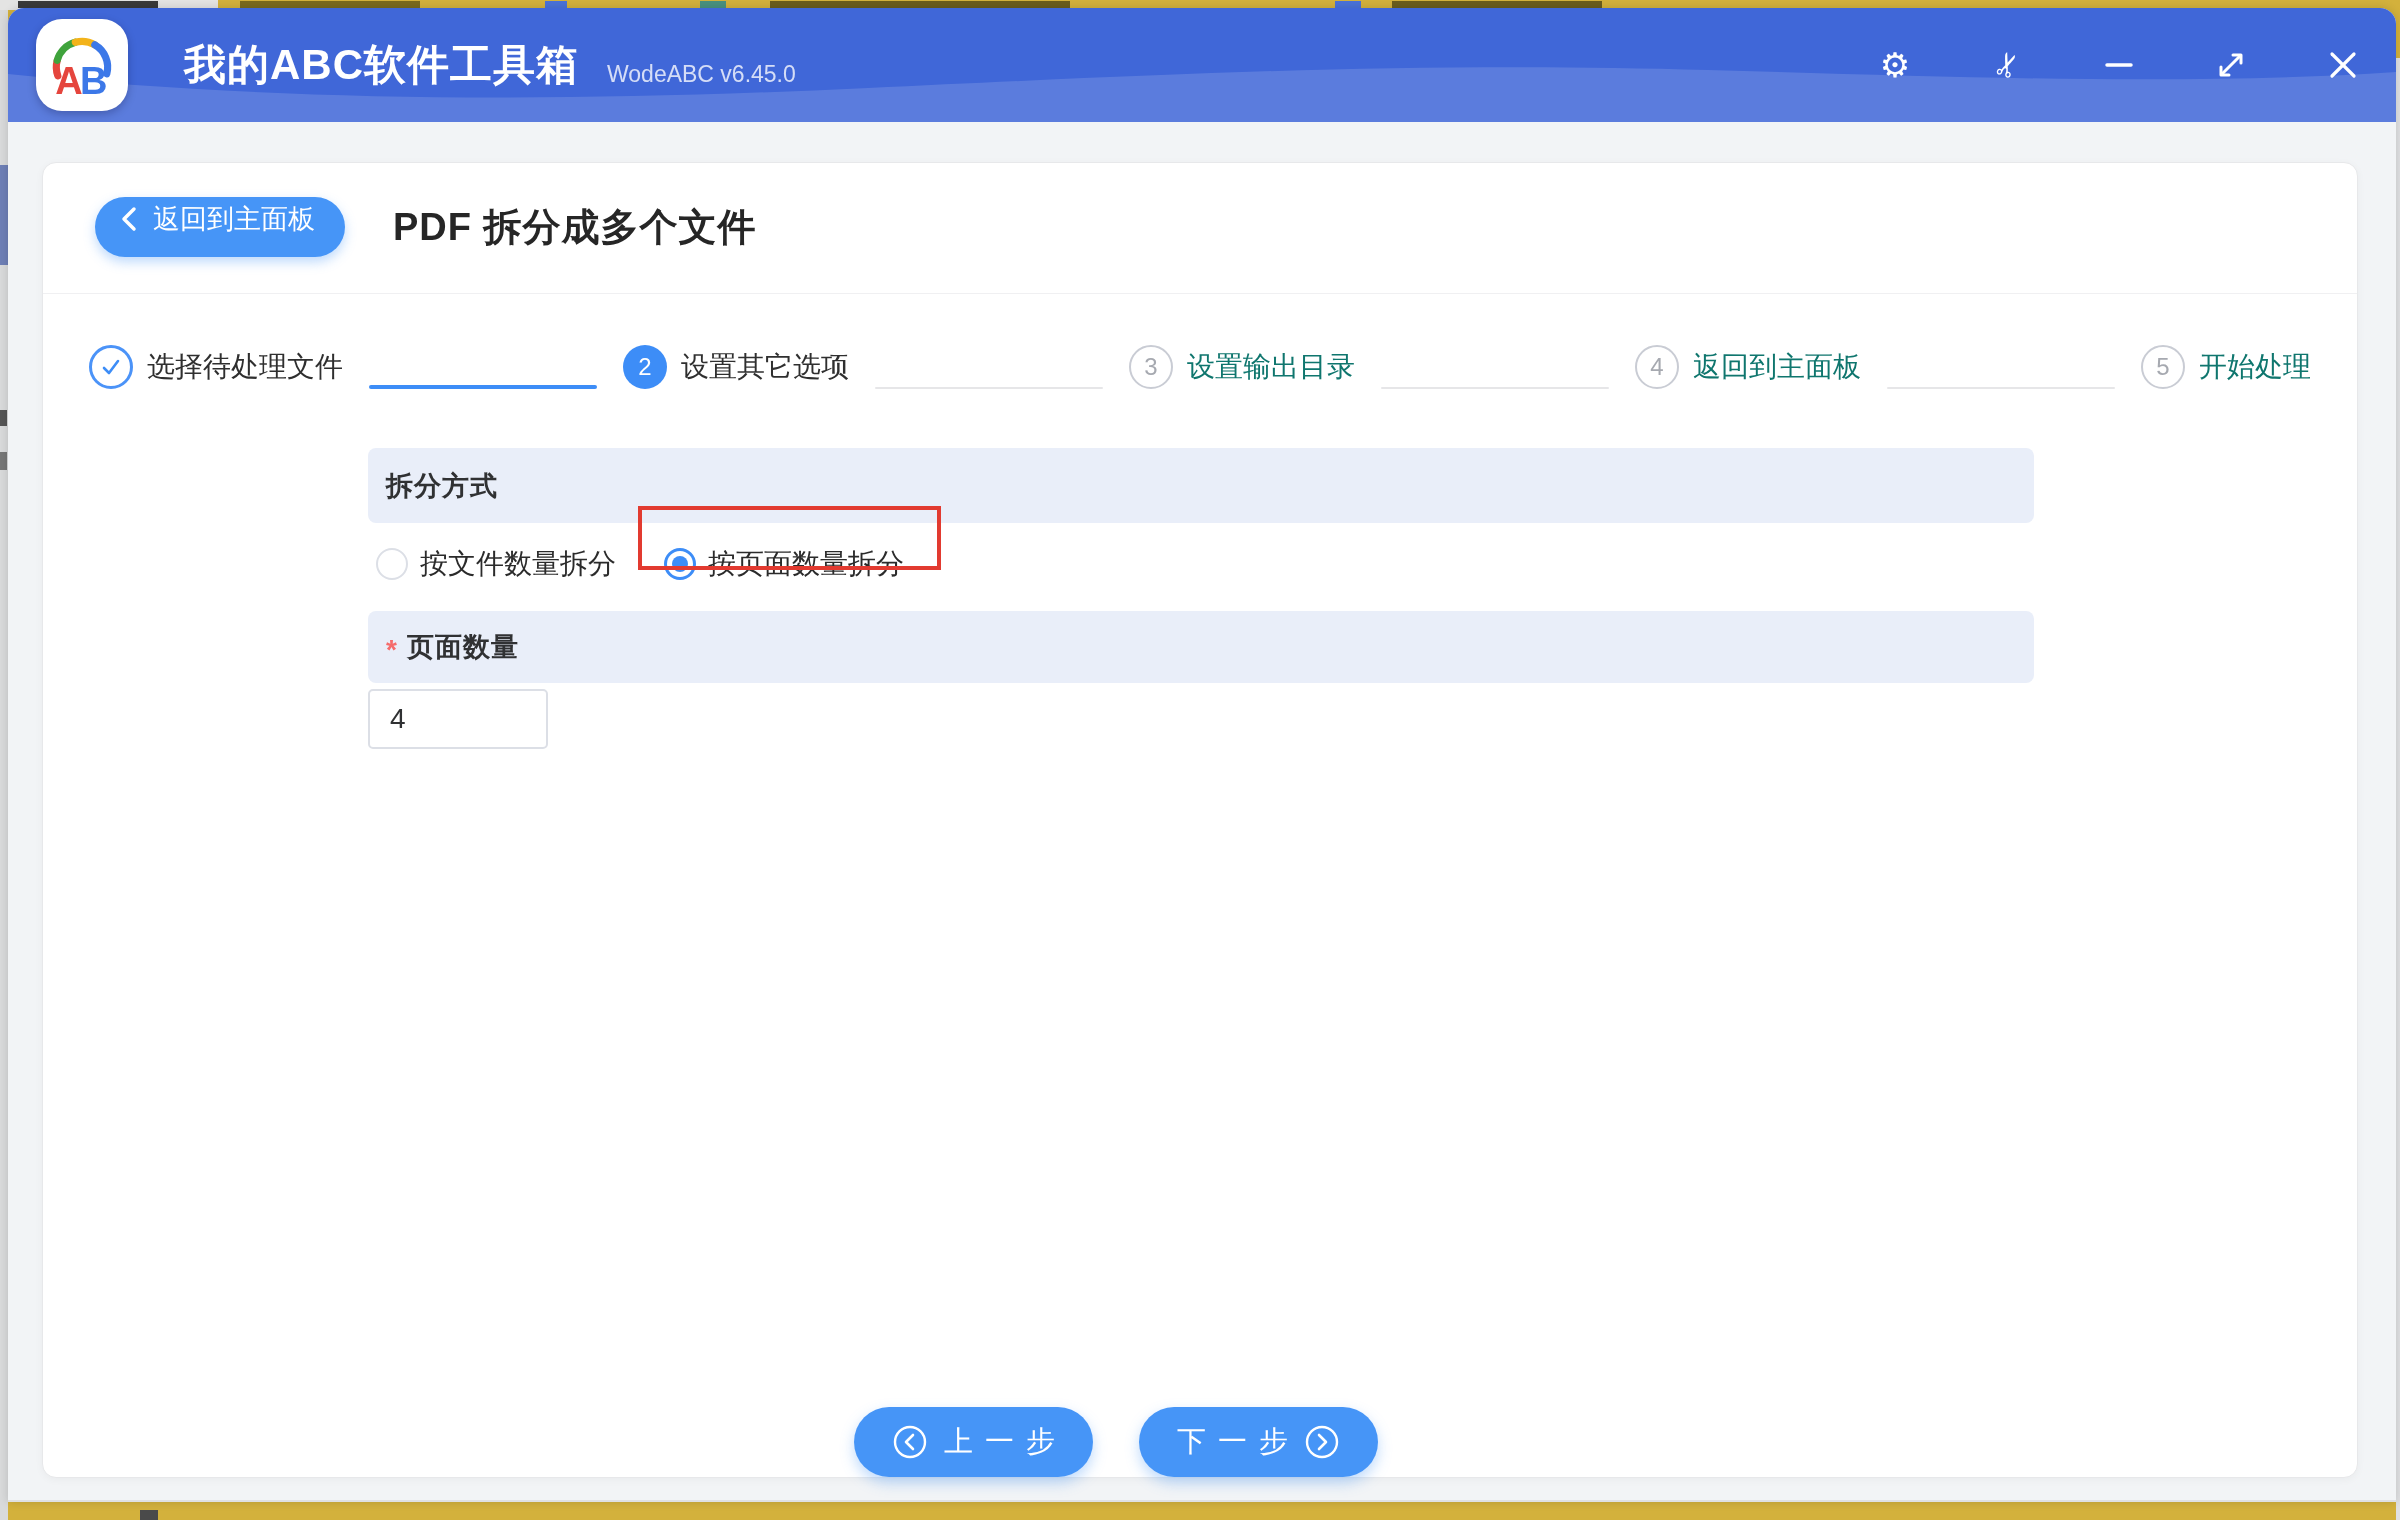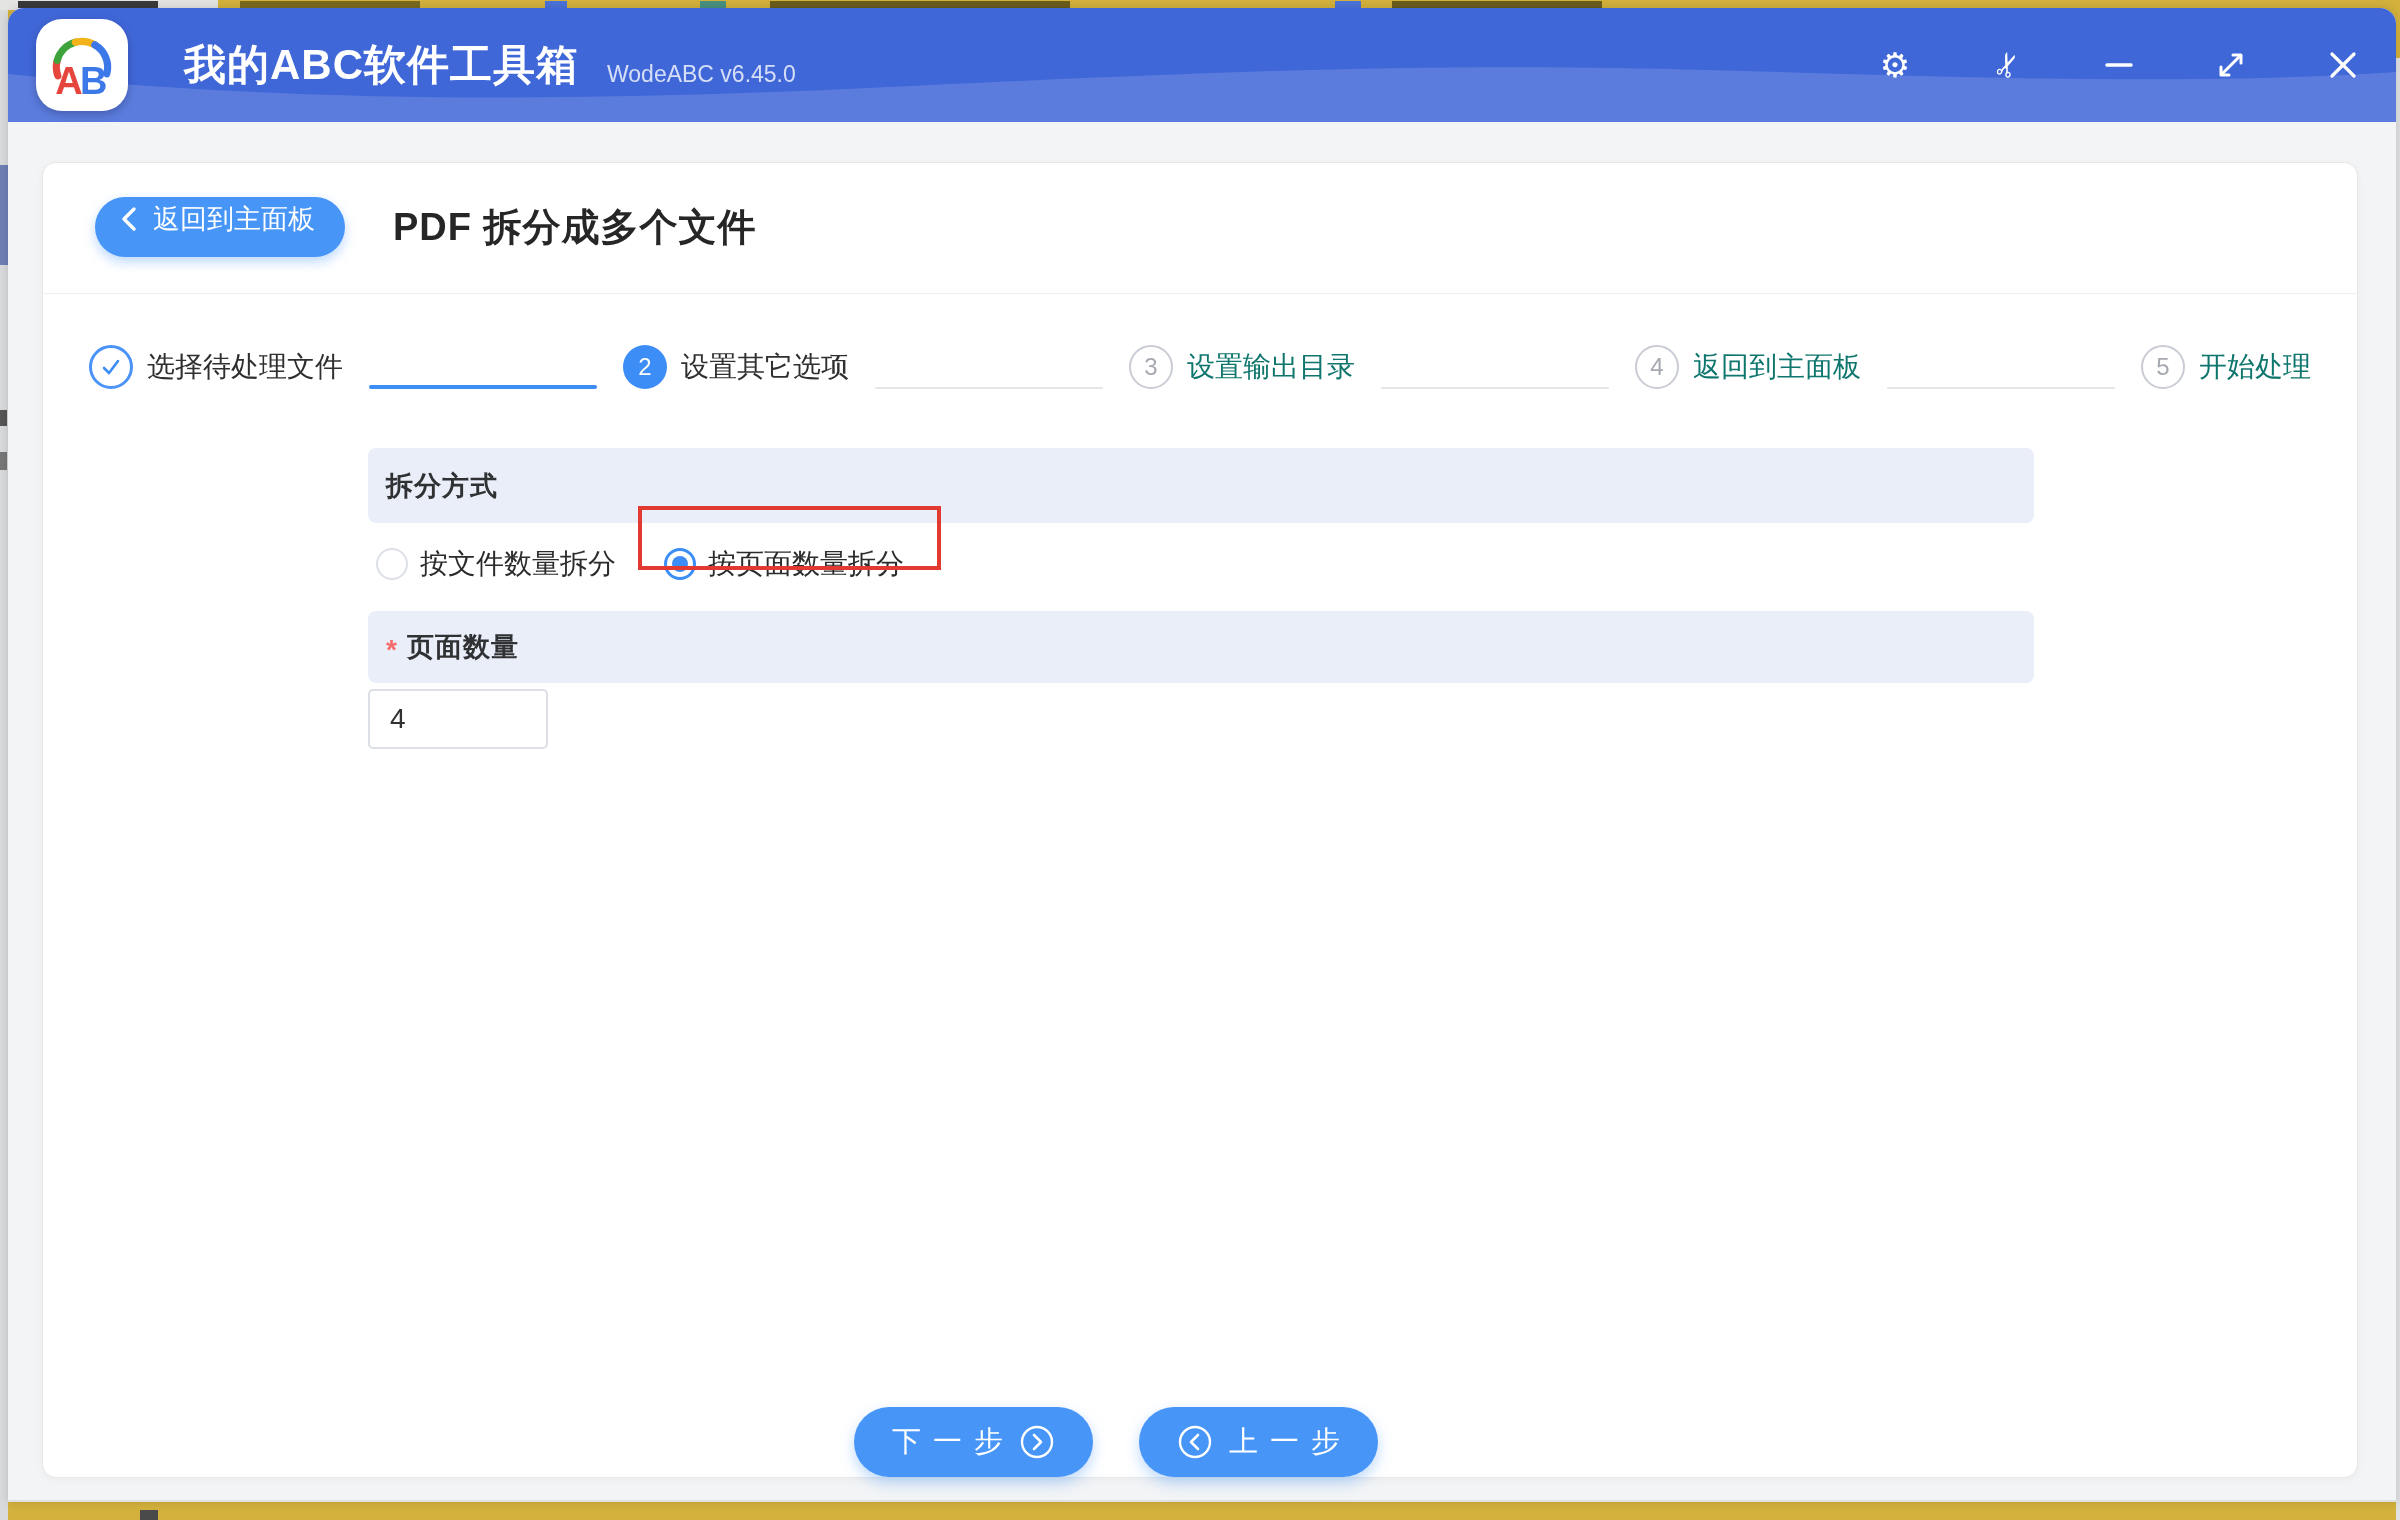--- a/index.html
+++ b/index.html
@@ -234,29 +234,29 @@
         <span class="section-title">页面数量</span>
       </div>
 
       <input class="count-input" type="text" value="4" style="">
     </div>
 
     <div class="highlight-box"></div>
 
     <div class="footer">
       <button class="nav-btn">
+        <svg width="36" height="36" viewBox="0 0 36 36">
+          <circle cx="18" cy="18" r="15" fill="none" stroke="#fff" stroke-width="2.4"></circle>
+          <polyline points="21,11 14,18 21,25" fill="none" stroke="#fff" stroke-width="2.6" stroke-linecap="round" stroke-linejoin="round"></polyline>
+        </svg>
+        <span class="txt">上一步</span>
+      </button>
+      <button class="nav-btn">
         <span class="txt">下一步</span>
         <svg width="36" height="36" viewBox="0 0 36 36">
           <circle cx="18" cy="18" r="15" fill="none" stroke="#fff" stroke-width="2.4"></circle>
           <polyline points="15,11 22,18 15,25" fill="none" stroke="#fff" stroke-width="2.6" stroke-linecap="round" stroke-linejoin="round"></polyline>
         </svg>
       </button>
-      <button class="nav-btn">
-        <svg width="36" height="36" viewBox="0 0 36 36">
-          <circle cx="18" cy="18" r="15" fill="none" stroke="#fff" stroke-width="2.4"></circle>
-          <polyline points="21,11 14,18 21,25" fill="none" stroke="#fff" stroke-width="2.6" stroke-linecap="round" stroke-linejoin="round"></polyline>
-        </svg>
-        <span class="txt">上一步</span>
-      </button>
     </div>
 
   </div>
 </div>
 
 </body></html>

